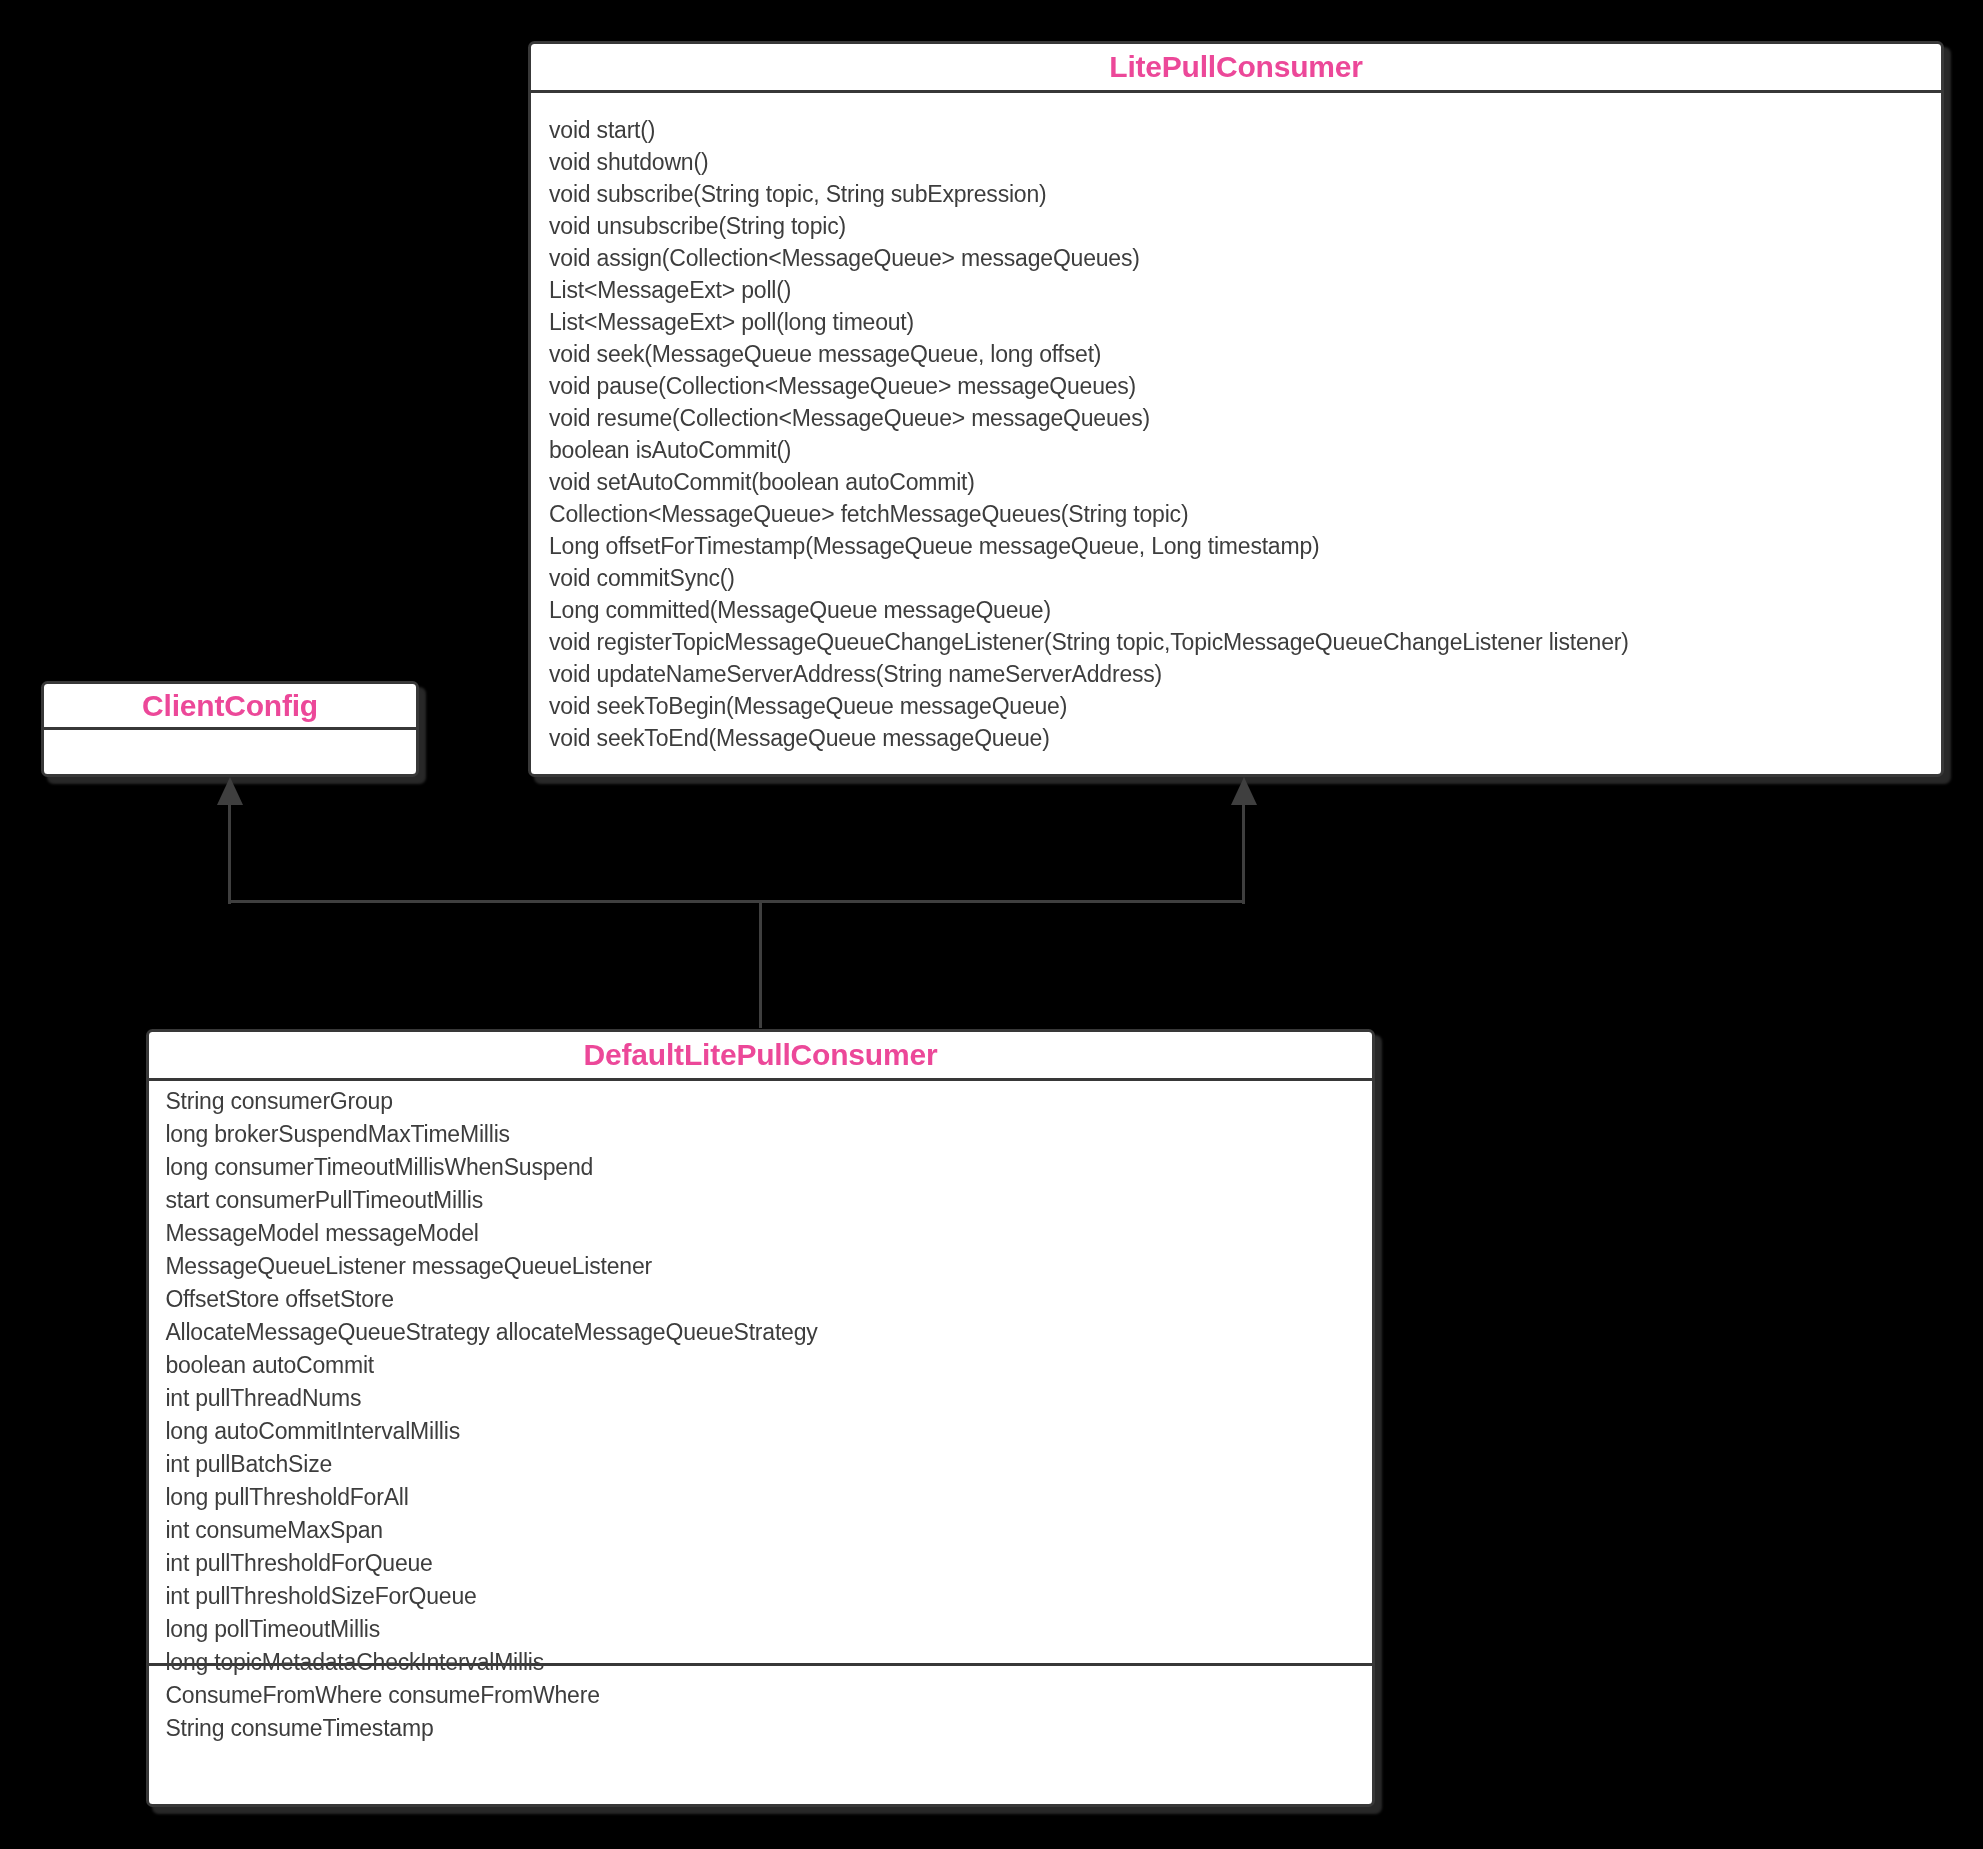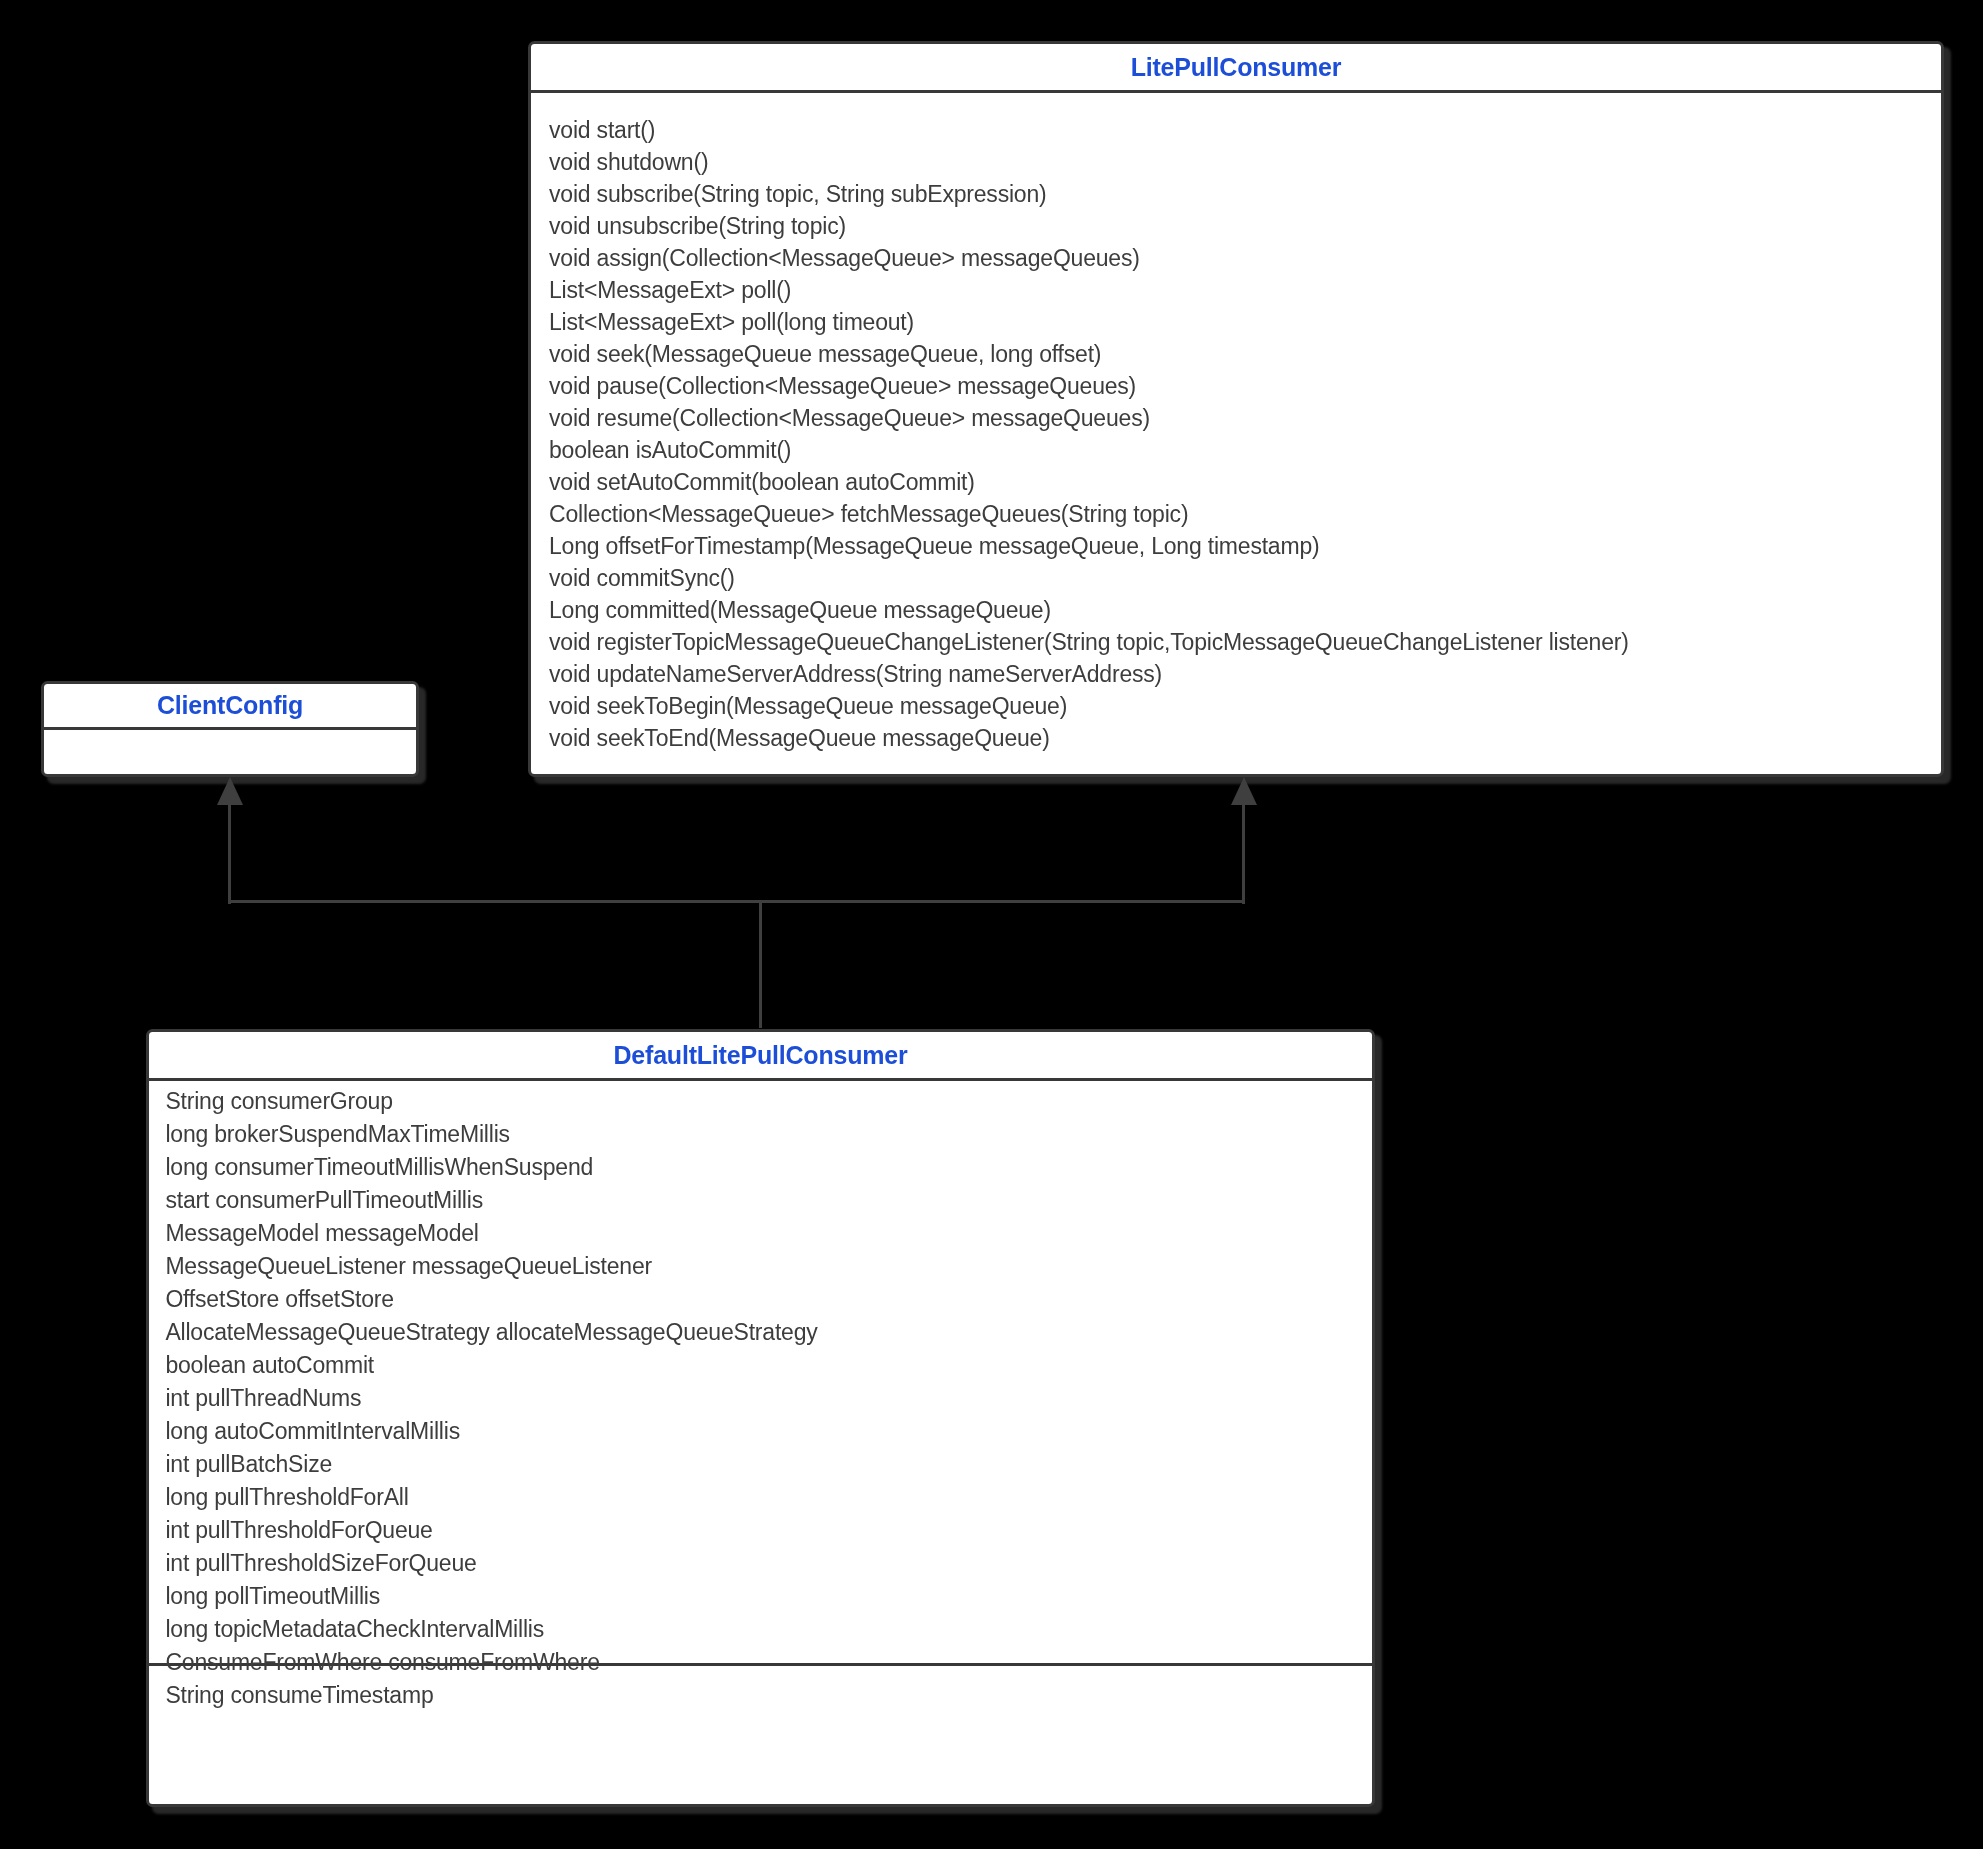--- a/index.html
+++ b/index.html
@@ -22,22 +22,22 @@
     background:var(--fill);
     border:3.3px solid var(--border);
     border-radius:6.5px;
     box-sizing:border-box;
     box-shadow:6.5px 6.5px 2.5px rgba(115,115,115,0.35);
     overflow:hidden;
   }
   .uml-title{
     display:flex;align-items:center;justify-content:center;
     font-weight:bold;
-    font-size:25px;
-    color:#1d4ed8;
+    font-size:30px;
+    color:#ec4899;
     border-bottom:3.3px solid var(--border);
     letter-spacing:-0.2px;
   }
   .uml-members{
     color:var(--text);
     font-size:23px;
     letter-spacing:-0.2px;
     white-space:nowrap;
   }
   .member-line{height:32px;line-height:32px;}
@@ -115,20 +115,21 @@
         <div class="member-line">start consumerPullTimeoutMillis</div>
         <div class="member-line">MessageModel messageModel</div>
         <div class="member-line">MessageQueueListener messageQueueListener</div>
         <div class="member-line">OffsetStore offsetStore</div>
         <div class="member-line">AllocateMessageQueueStrategy allocateMessageQueueStrategy</div>
         <div class="member-line">boolean autoCommit</div>
         <div class="member-line">int pullThreadNums</div>
         <div class="member-line">long autoCommitIntervalMillis</div>
         <div class="member-line">int pullBatchSize</div>
         <div class="member-line">long pullThresholdForAll</div>
+        <div class="member-line">int consumeMaxSpan</div>
         <div class="member-line">int pullThresholdForQueue</div>
         <div class="member-line">int pullThresholdSizeForQueue</div>
         <div class="member-line">long pollTimeoutMillis</div>
         <div class="member-line">long topicMetadataCheckIntervalMillis</div>
         <div class="member-line">ConsumeFromWhere consumeFromWhere</div>
         <div class="member-line">String consumeTimestamp</div>
       </div>
     <div class="uml-empty"></div>
   </section>
 

